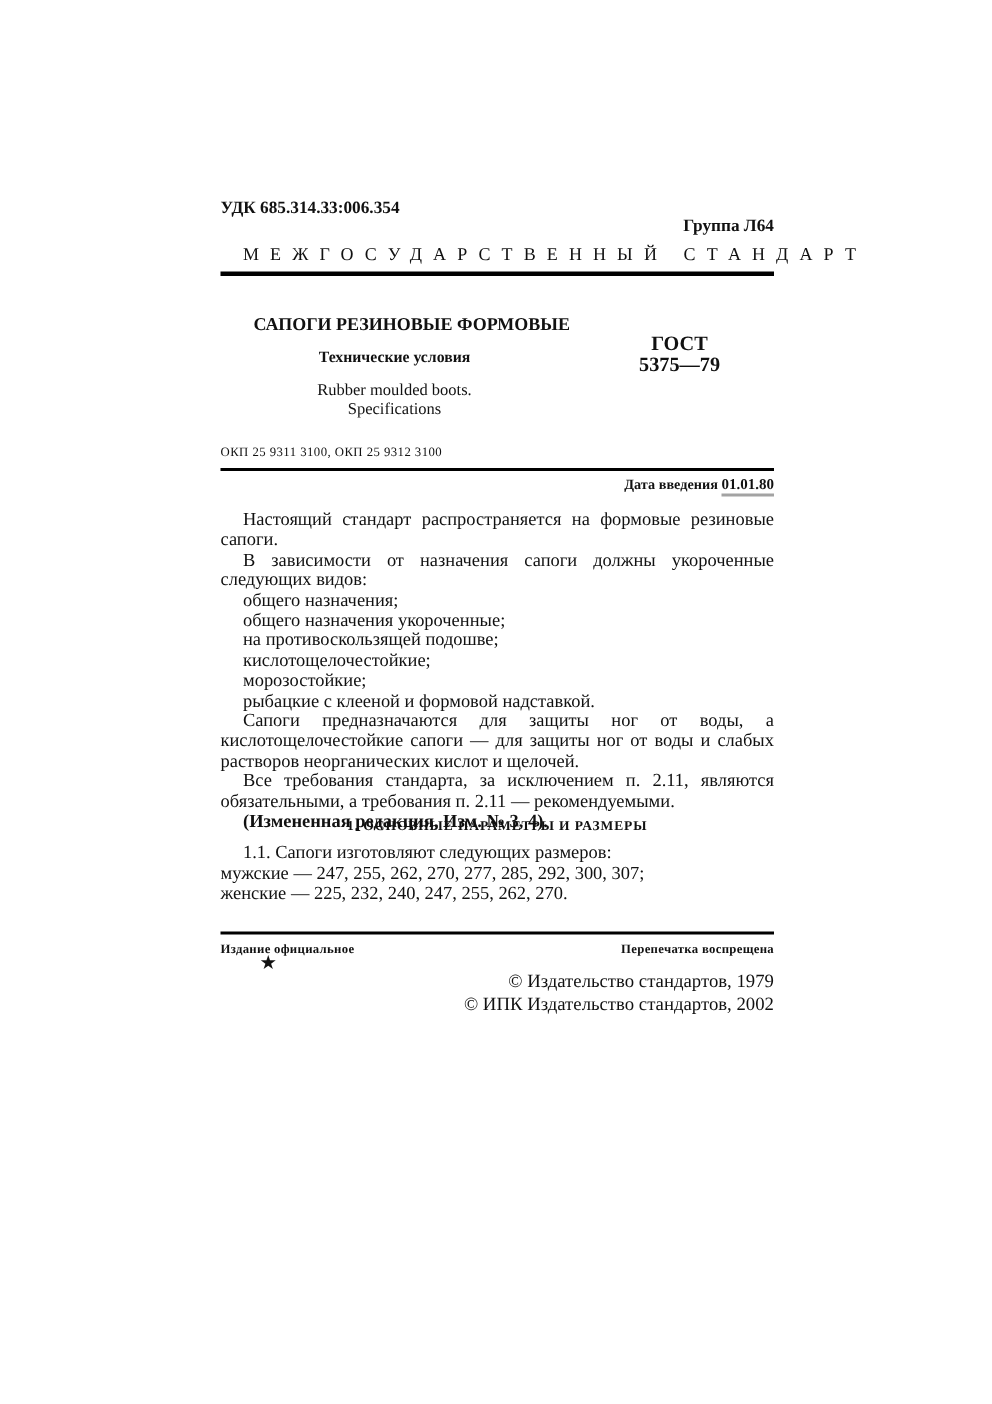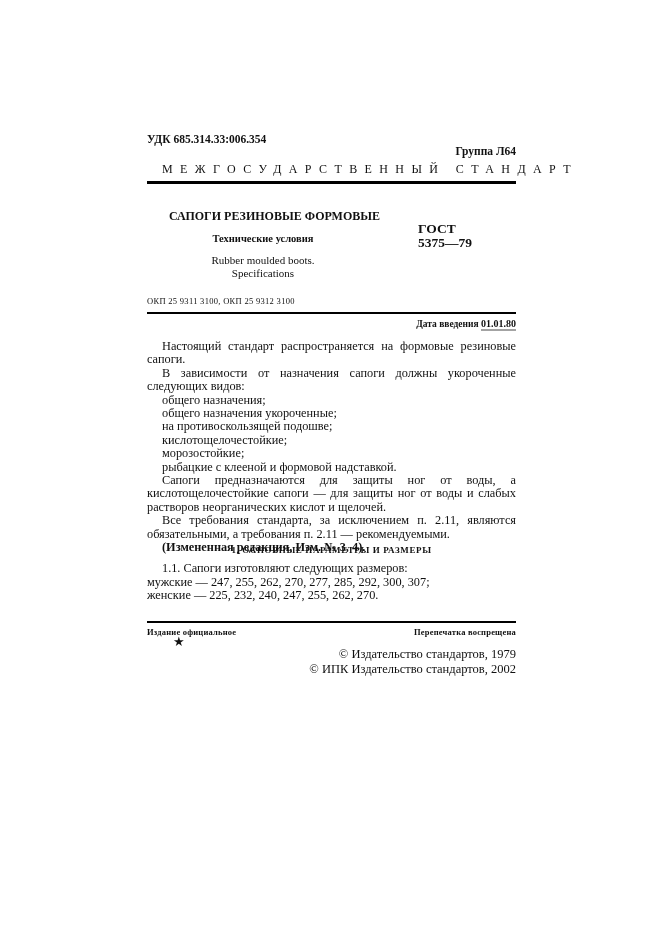--- a/index.html
+++ b/index.html
@@ -11,21 +11,21 @@
   .abs { position: absolute; }
   .bold { font-weight: bold; }
   .hdr-row { left: 147px; width: 369px; top: 133px; font-size: 11.5px; font-weight: bold; }
   .hdr-row .right { position: absolute; right: 0; top: 12px; }
   .spaced { left: 147px; width: 369px; top: 162px; font-size: 12px; font-weight: normal;
             letter-spacing: 7.4px; white-space: nowrap; margin-left: 15px; }
   .rule { left: 147px; width: 369px; background: #000; }
   .title { left: 169px; top: 209px; font-size: 12px; font-weight: bold; }
   .subtitle { left: 147px; width: 232px; top: 233px; font-size: 10.5px; font-weight: bold; text-align: center; }
   .eng { left: 147px; width: 232px; top: 254px; font-size: 11px; text-align: center; line-height: 13px; }
-  .gost { left: 418px; width: 70px; top: 222px; font-size: 13.5px; font-weight: bold; text-align: left; line-height: 14px; }
+  .gost { left: 418px; width: 70px; top: 222px; font-size: 13.5px; font-weight: bold; text-align: center; line-height: 14px; }
   .okp { left: 147px; top: 296px; font-size: 8.5px; letter-spacing: 0.3px; }
   .date { right: 145px; top: 318px; font-size: 9.5px; font-weight: bold; }
   .date .val { border-bottom: 2px solid #a3a3a3; padding-bottom: 0px; font-size: 10px; }
   .body { left: 147px; width: 369px; top: 340px; font-size: 12.3px; line-height: 13.4px; }
   .body p { margin: 0; text-align: justify; text-align-last: left; }
   .body .ind { text-indent: 15px; }
   .body .li { padding-left: 15px; }
   .section { left: 147px; width: 369px; top: 545px; font-size: 9px; font-weight: bold; text-align: center; letter-spacing: 0.6px; }
   .sizes { left: 147px; width: 369px; top: 562px; font-size: 12.3px; line-height: 13.6px; }
   .sizes p { margin: 0; }

